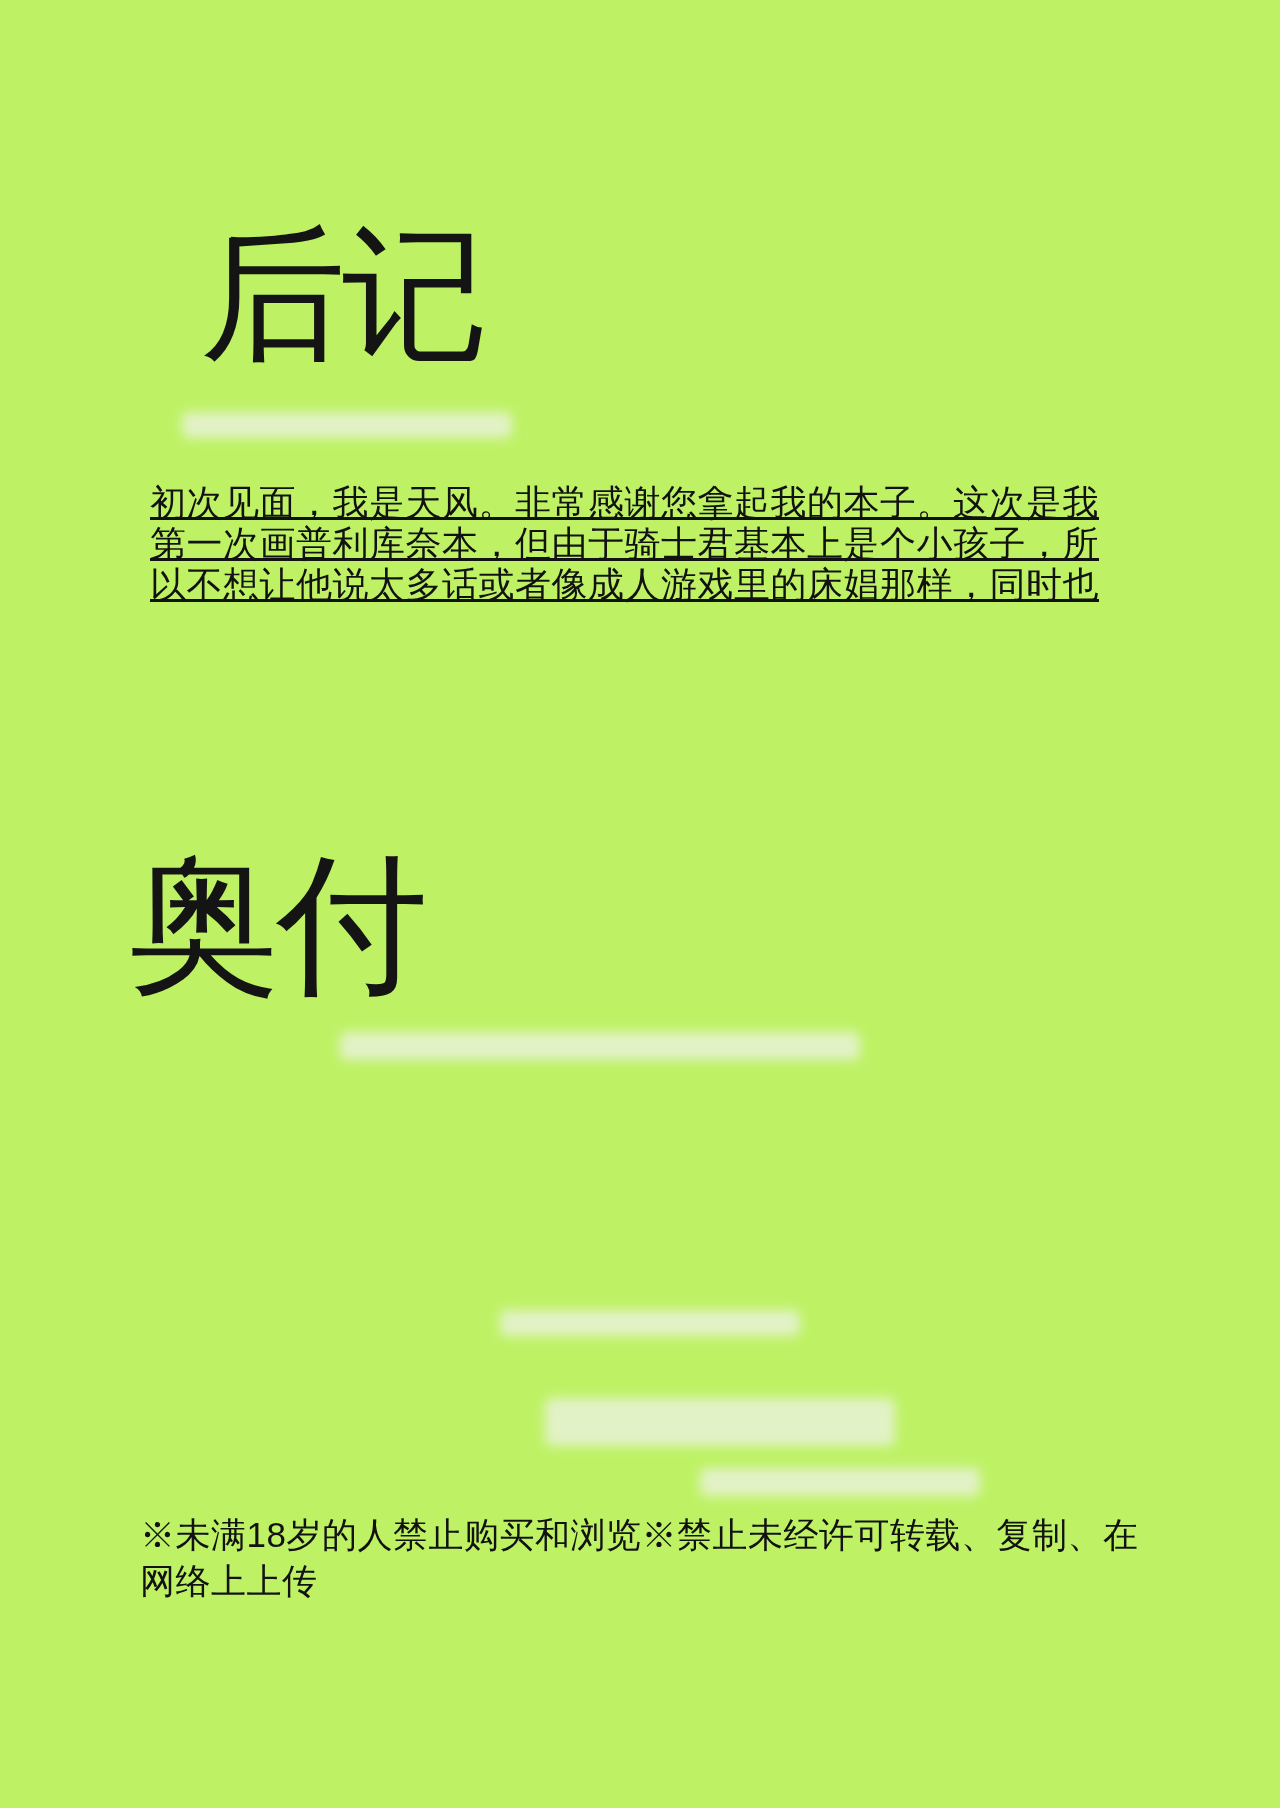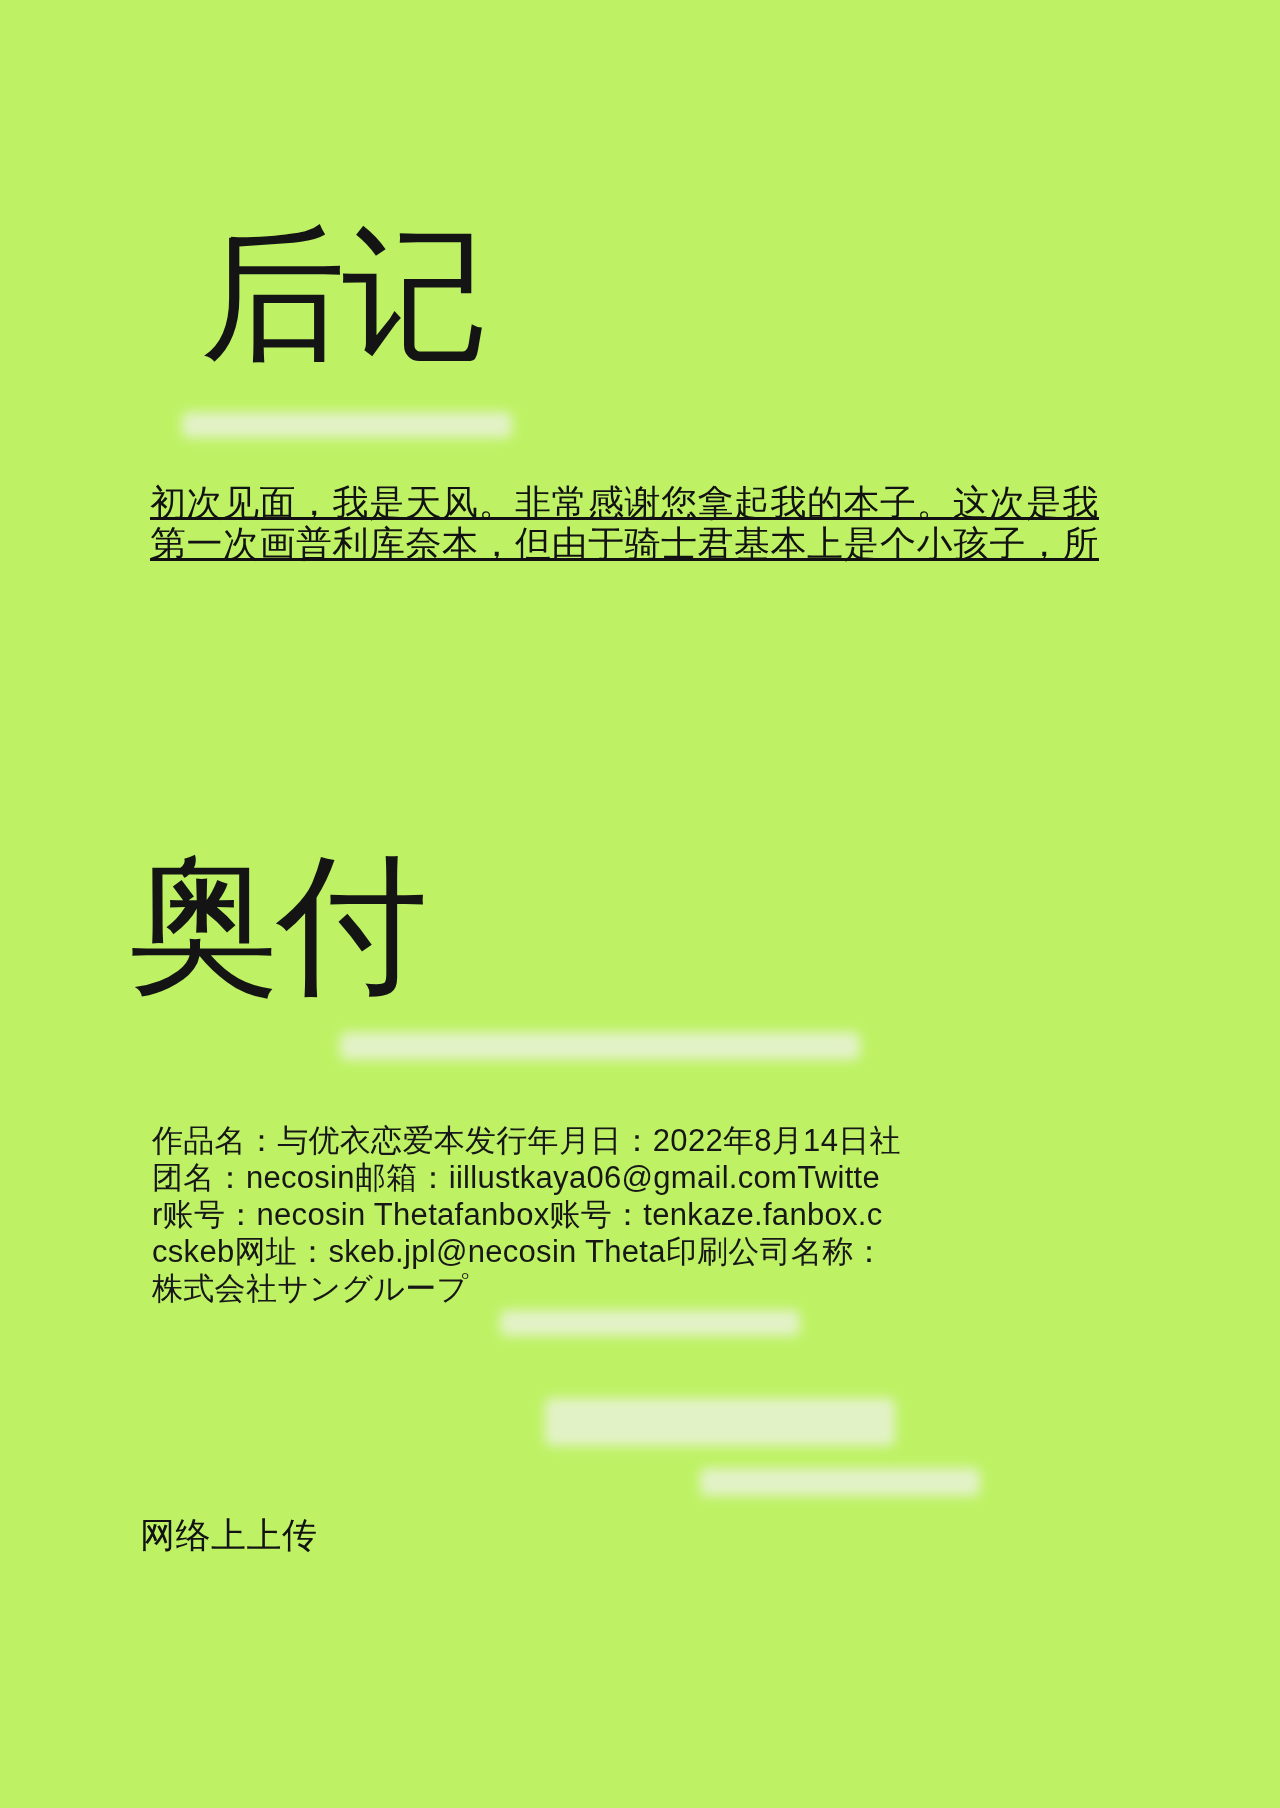--- a/index.html
+++ b/index.html
@@ -92,33 +92,28 @@
 </head>
 <body>
 
 <div class="page">
 
   <div class="heading afterword-title">后记</div>
 
   <div class="paragraph">
     <div class="para-line">初次见面，我是天风。非常感谢您拿起我的本子。这次是我</div>
     <div class="para-line">第一次画普利库奈本，但由于骑士君基本上是个小孩子，所</div>
+    <div class="para-line">以不想让他说太多话或者像成人游戏里的床娼那样，同时也</div>
   </div>
 
   <div class="heading colophon-title">奥付</div>
 
-  <div class="colophon">
-    <div class="colophon-line">作品名：与优衣恋爱本发行年月日：2022年8月14日社</div>
-    <div class="colophon-line">团名：necosin邮箱：iillustkaya06@gmail.comTwitte</div>
-    <div class="colophon-line">r账号：necosin Thetafanbox账号：tenkaze.fanbox.c</div>
-    <div class="colophon-line">cskeb网址：skeb.jpl@necosin Theta印刷公司名称：</div>
-    <div class="colophon-line">株式会社サングループ</div>
-  </div>
 
   <div class="disclaimer">
+    <div class="disclaimer-line">※未满18岁的人禁止购买和浏览※禁止未经许可转载、复制、在</div>
     <div class="disclaimer-line">网络上上传</div>
   </div>
 
   <div class="ghost ghost-1"></div>
   <div class="ghost ghost-2"></div>
   <div class="ghost ghost-3"></div>
   <div class="ghost ghost-4"></div>
   <div class="ghost ghost-5"></div>
 
 </div>

